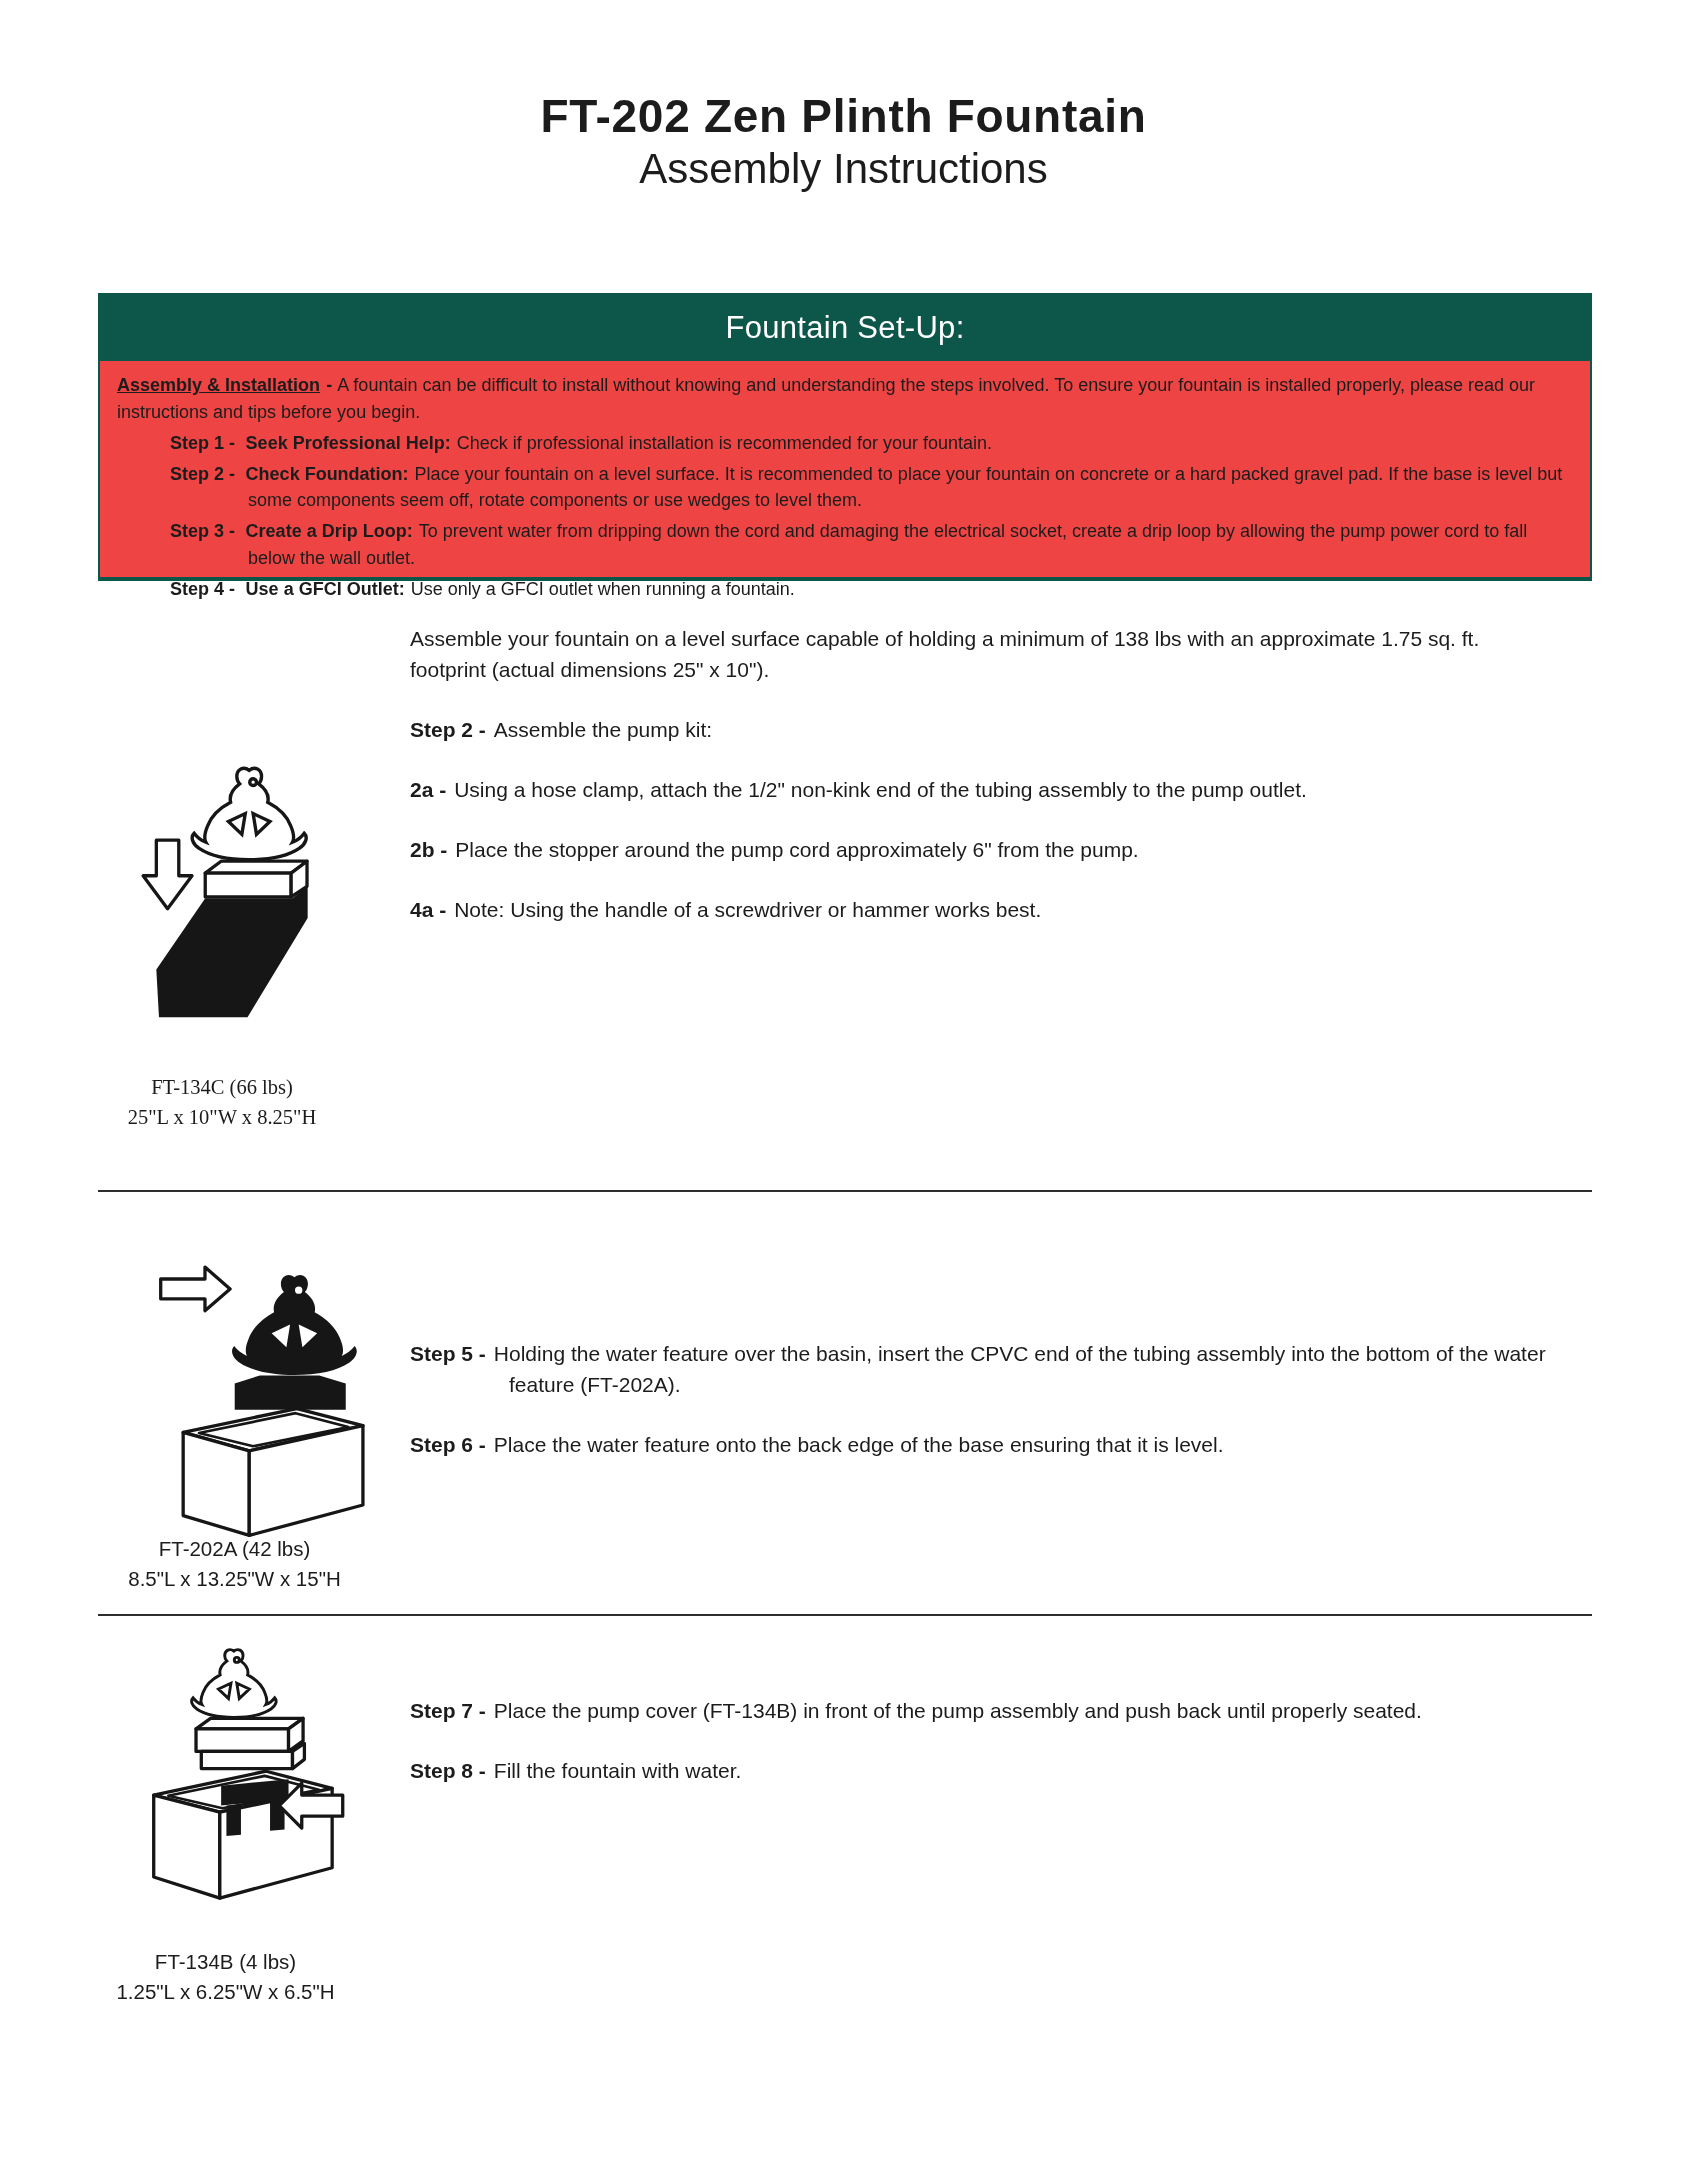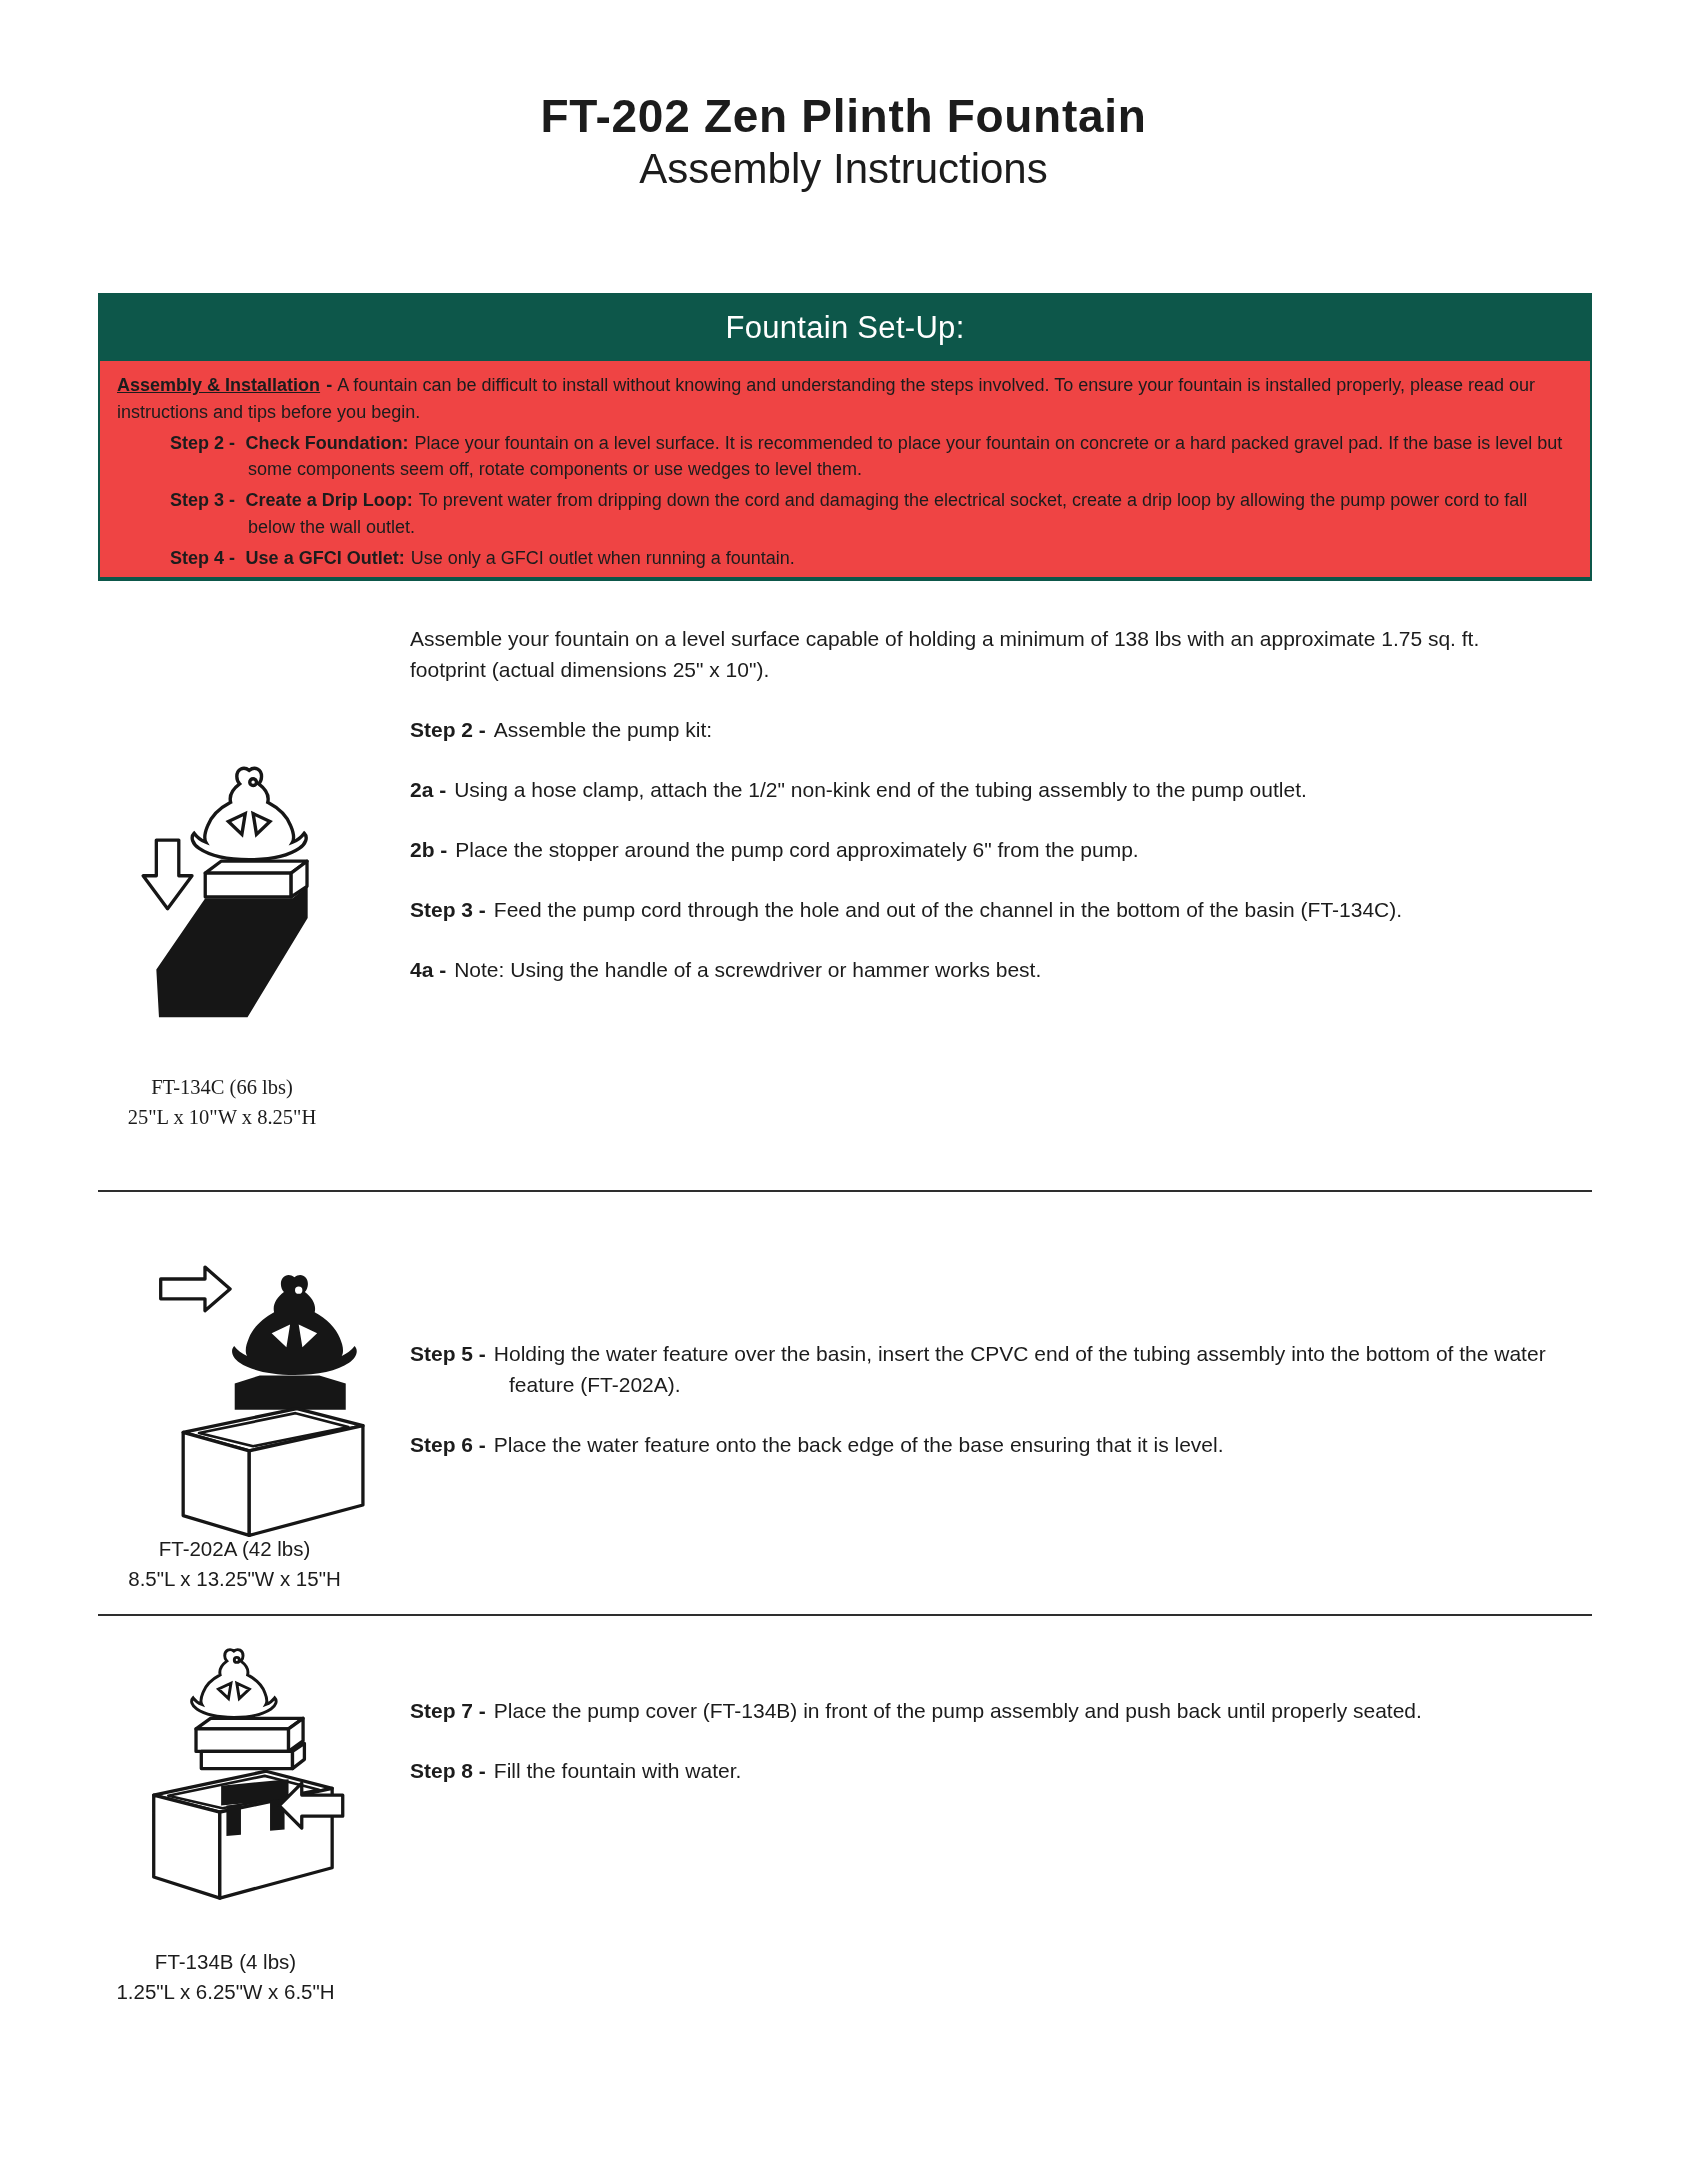--- a/index.html
+++ b/index.html
@@ -61,20 +61,21 @@
 
 <div class="titleblock">
   <div class="t1">FT-202 Zen Plinth Fountain</div>
   <div class="t2">Assembly Instructions</div>
 </div>
 
 <div class="setup-box">
   <div class="setup-header">Fountain Set-Up:</div>
   <div class="setup-body">
     <p class="setup-intro"><span class="u">Assembly &amp; Installation</span><span class="b"> - </span><span>A fountain can be difficult to install without knowing and understanding the steps involved. To ensure your fountain is installed properly, please read our instructions and tips before you begin.</span></p>
+    <p class="bstep"><span class="b lbl">Step 1 -</span><span class="b phrase">Seek Professional Help:</span><span>Check if professional installation is recommended for your fountain.</span></p>
     <p class="bstep"><span class="b lbl">Step 2 -</span><span class="b phrase">Check Foundation:</span><span>Place your fountain on a level surface. It is recommended to place your fountain on concrete or a hard packed gravel pad. If the base is level but some components seem off, rotate components or use wedges to level them.</span></p>
     <p class="bstep"><span class="b lbl">Step 3 -</span><span class="b phrase">Create a Drip Loop:</span><span>To prevent water from dripping down the cord and damaging the electrical socket, create a drip loop by allowing the pump power cord to fall below the wall outlet.</span></p>
     <p class="bstep"><span class="b lbl">Step 4 -</span><span class="b phrase">Use a GFCI Outlet:</span><span>Use only a GFCI outlet when running a fountain.</span></p>
   </div>
 </div>
 
 <svg id="fig1" class="fig" width="228" height="278" viewBox="0 0 345 420">
   <polygon class="ln" points="58,142 92,142 92,196 112,196 75,246 38,196 58,196"></polygon>
   <use href="#zenfig" xlink:href="#zenfig" transform="translate(105,28) scale(0.85)" fill="#ffffff" stroke="#161616" stroke-width="6"></use>
   <polygon class="ln" points="156,174 286,174 262,192 132,192"></polygon>
@@ -85,21 +86,20 @@
 <div id="cap1" class="figcap">
   <div>FT-134C (66 lbs)</div>
   <div>25"L x 10"W x 8.25"H</div>
 </div>
 
 <div id="col1" class="col">
   <p class="intro">Assemble your fountain on a level surface capable of holding a minimum of 138 lbs with an approximate 1.75 sq. ft. footprint (actual dimensions 25" x 10").</p>
   <p class="step"><span class="b lbl">Step 2 -</span><span>Assemble the pump kit:</span></p>
   <p class="sub"><span class="b lbl">2a -</span><span>Using a hose clamp, attach the 1/2" non-kink end of the tubing assembly to the pump outlet.</span></p>
   <p class="sub"><span class="b lbl">2b -</span><span>Place the stopper around the pump cord approximately 6" from the pump.</span></p>
-  <p class="step"><span class="b lbl">Step 3 -</span><span>Feed the pump cord through the hole and out of the channel in the bottom of the basin (FT-134C).</span></p>
   <p class="sub"><span class="b lbl">4a -</span><span>Note: Using the handle of a screwdriver or hammer works best.</span></p>
 </div>
 
 <div id="div1" class="divider"></div>
 
 <svg id="fig2" class="fig" width="235" height="304" viewBox="0 0 355 460">
   <polygon class="ln" points="28,56 95,56 95,38 133,71 95,104 95,86 28,86"></polygon>
   <polygon class="blk" points="140,254 308,254 308,214 268,202 178,202 140,214"></polygon>
   <use href="#zenfig" xlink:href="#zenfig" transform="translate(128,44) scale(0.93)" fill="#161616"></use>
   <polygon class="ln" points="62,288 234,252 334,278 162,316"></polygon>

